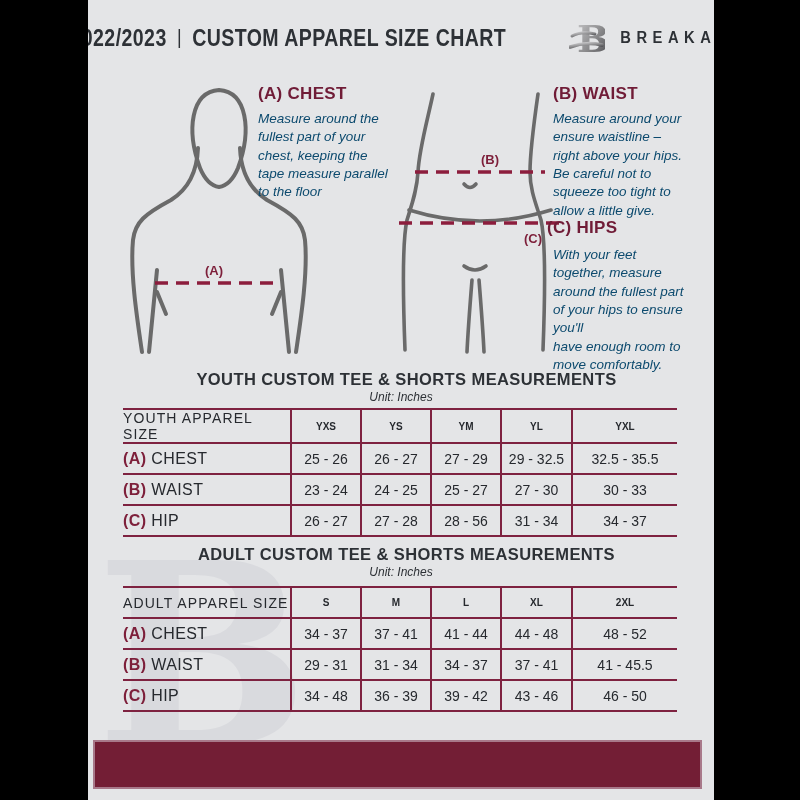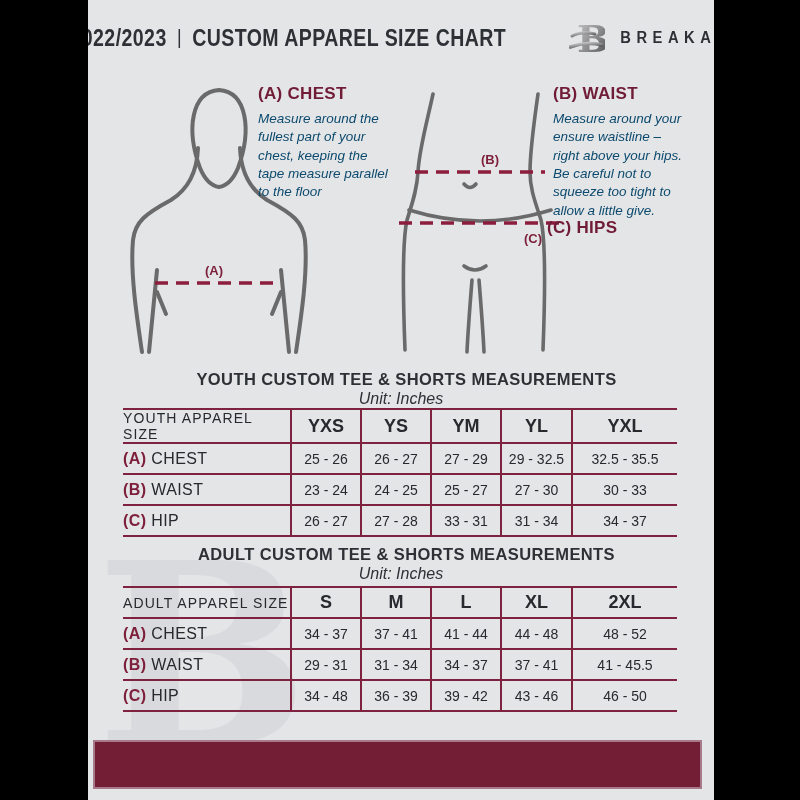--- a/index.html
+++ b/index.html
@@ -49,41 +49,41 @@
   #waist-body{left:465px;top:110px;width:158px;}
   #hips-head{left:459px;top:218px;}
   #hips-body{left:465px;top:246px;width:158px;}
   
   .sec-title{
     position:absolute;left:0;right:0;text-align:center;
     font-weight:700;font-size:16.5px;letter-spacing:.4px;color:#2d3136;padding-left:11px;
   }
   .sec-unit{
     position:absolute;left:0;right:0;text-align:center;
-    font-style:italic;font-size:16px;color:#2d3136;
+    font-style:italic;font-size:12px;color:#2d3136;
   }
   #youth-title{top:370px;} #youth-unit{top:390px;}
   #adult-title{top:545px;} #adult-unit{top:565px;}
   
   .size-table{
     position:absolute;left:35px;width:554px;
     border-collapse:collapse;table-layout:fixed;
   }
   #youth-table{top:408px;}
   #adult-table{top:586px;}
   .size-table th,.size-table td{
     border-top:2px solid #7e2240;padding:0;height:29px;vertical-align:middle;
   }
   .size-table tr:last-child td{border-bottom:2px solid #7e2240;margin-top:20px;}
   .size-table th+th,.size-table td+td{border-left:2px solid #7e2240;}
   .label-th{
     text-align:left;padding-left:12px;font-weight:400;font-size:14px;
     letter-spacing:1.1px;color:#26292e;margin-top:16px;
   }
-  .size-th{text-align:center;font-weight:700;font-size:18px;color:#26292e;}
+  .size-th{text-align:center;font-weight:700;font-size:10px;color:#26292e;}
   .row-label{
     text-align:left;padding-left:13px;font-size:16px;color:#26292e;
     letter-spacing:.4px;white-space:nowrap;
   }
   .row-label .marker{color:#7d1f3a;font-weight:700;}
   .val{text-align:center;font-size:14px;color:#26292e;}
   
   .footer-bar{
     position:absolute;left:5px;top:740px;width:609px;height:49px;
     background:#731e35;border:2px solid #a8798a;box-sizing:border-box;
@@ -156,20 +156,27 @@
 tape measure parallel
 to the floor</div>
   <div class="g-head" id="waist-head">(B) WAIST</div>
   <div class="g-body" id="waist-body">Measure around your
 ensure waistline –
 right above your hips.
 Be careful not to
 squeeze too tight to
 allow a little give.</div>
   <div class="g-head" id="hips-head">(C) HIPS</div>
+  <div class="g-body" id="hips-body">With your feet
+together, measure
+around the fullest part
+of your hips to ensure
+you'll
+have enough room to
+move comfortably.</div>
 
   <div class="sec-title" id="youth-title">YOUTH CUSTOM TEE &amp; SHORTS MEASUREMENTS</div>
   <div class="sec-unit" id="youth-unit">Unit: Inches</div>
 
   <table class="size-table" id="youth-table">
     <colgroup>
       <col style="width:168px">
         <col style="width:70px">
         <col style="width:70px">
       <col style="width:70px">
@@ -198,21 +205,21 @@
       <td class="val">23 - 24</td>
       <td class="val">24 - 25</td>
       <td class="val">25 - 27</td>
       <td class="val">27 - 30</td>
       <td class="val">30 - 33</td>
     </tr>
     <tr>
       <td class="row-label"><span class="marker">(C)</span> <span>HIP</span></td>
       <td class="val">26 - 27</td>
       <td class="val">27 - 28</td>
-      <td class="val">33 - 31</td>
+      <td class="val">28 - 56</td>
       <td class="val">31 - 34</td>
       <td class="val">34 - 37</td>
     </tr>
   </tbody>
     </table>
 
   <div class="sec-title" id="adult-title">ADULT CUSTOM TEE &amp; SHORTS MEASUREMENTS</div>
   <div class="sec-unit" id="adult-unit">Unit: Inches</div>
 
   <table class="size-table" id="adult-table">

